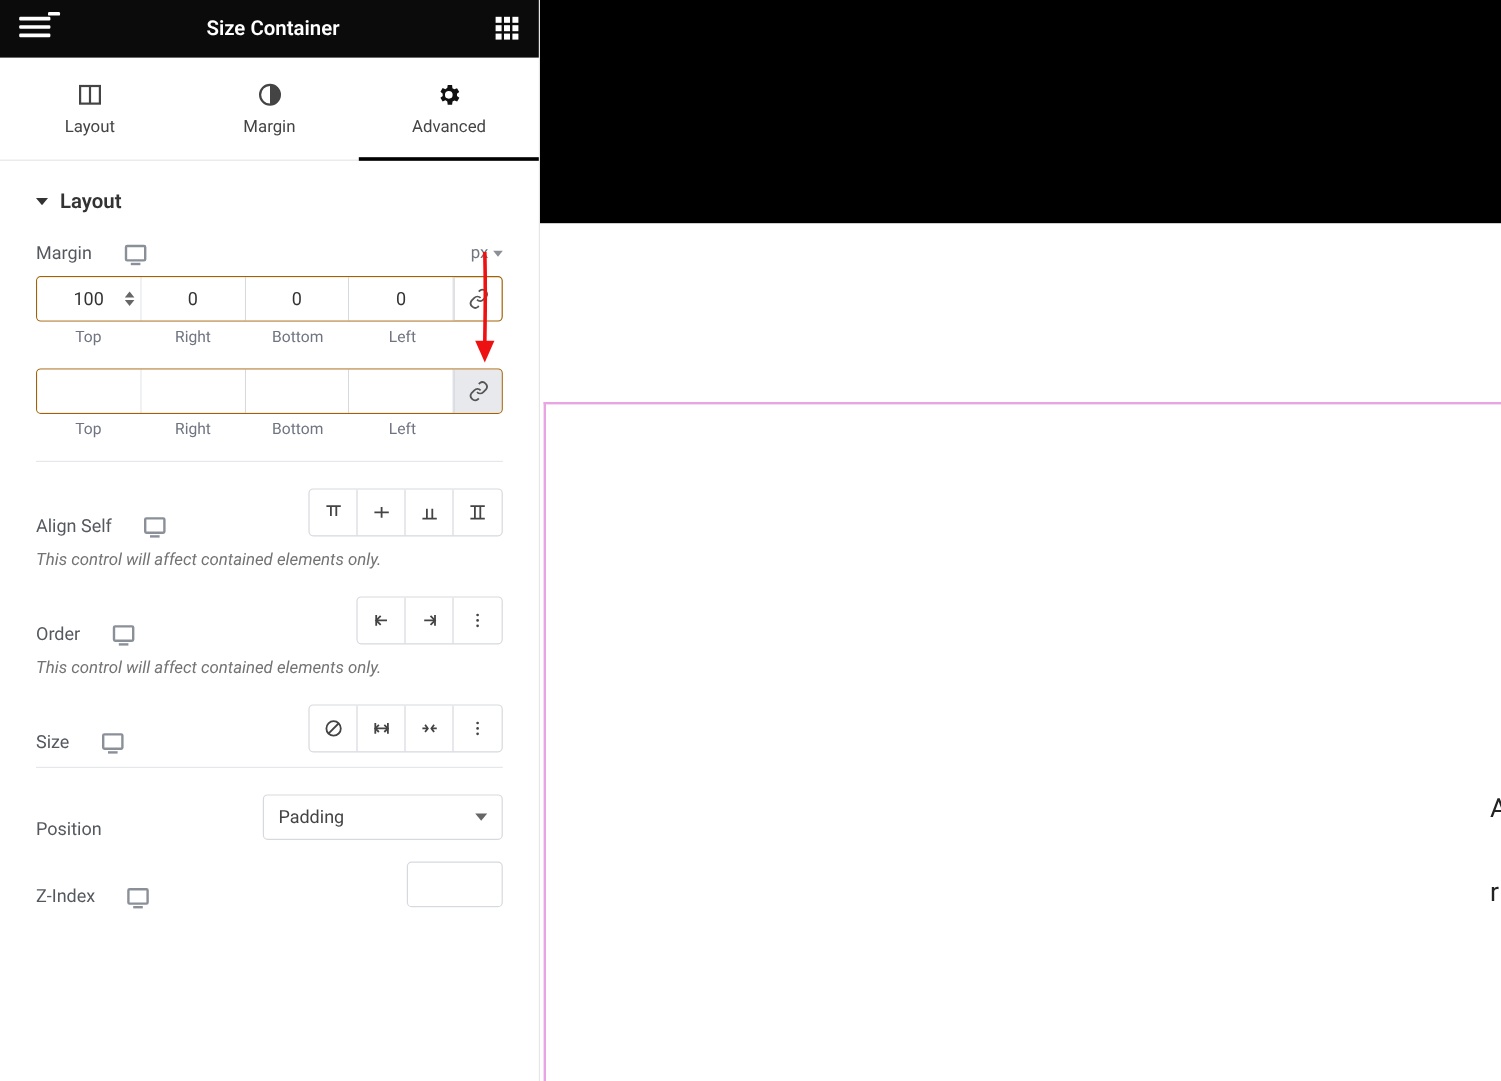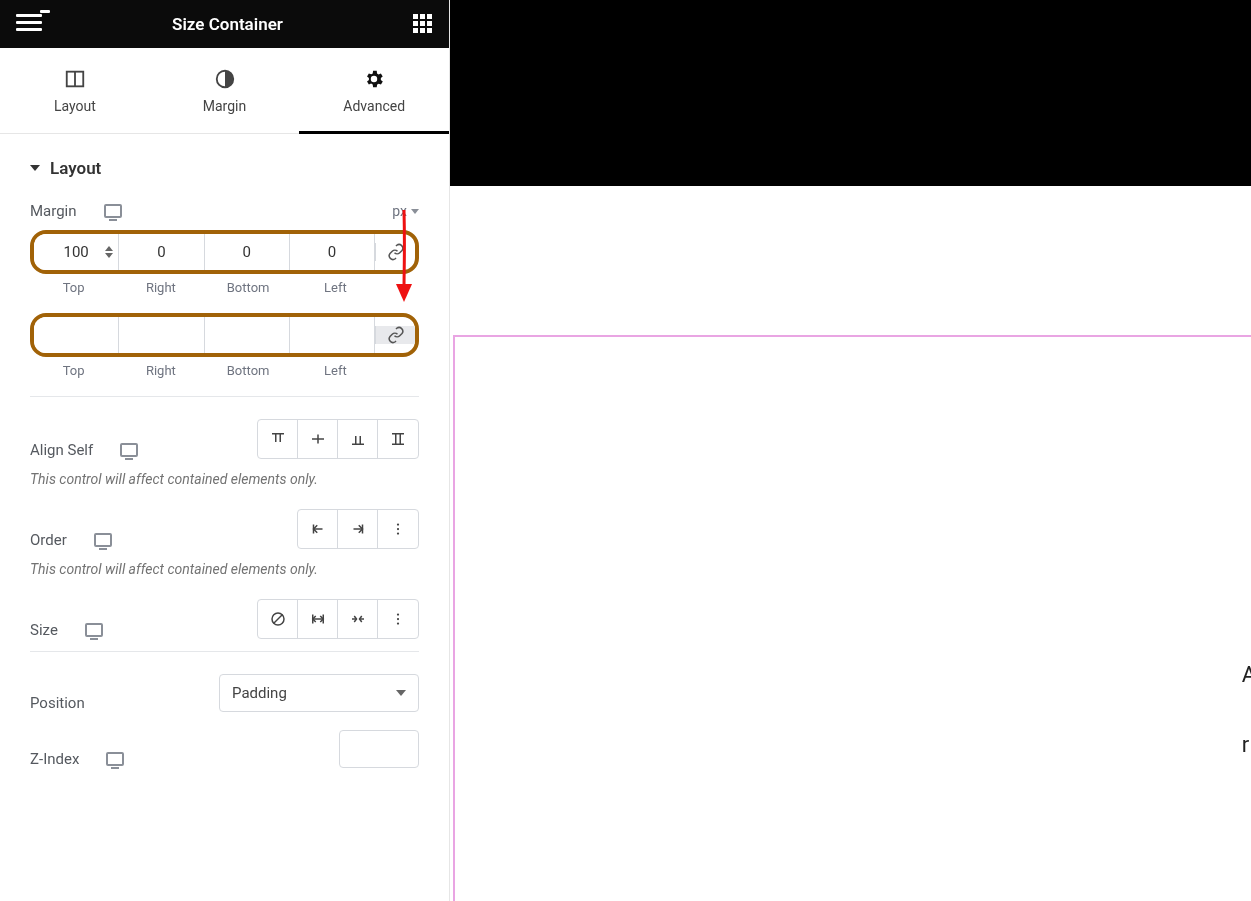--- a/index.html
+++ b/index.html
@@ -30,21 +30,21 @@
 .panel { padding: 24px 30px 0 30px; overflow:auto; height: calc(901px - 48px - 86px); color:#333; font-size:15px;}
 .section-header { display:flex; align-items:center; gap:10px; font-size:17px; font-weight:600; margin-bottom:24px; cursor:pointer;}
 .caret-down { width:0; height:0; border-left:5px solid transparent; border-right:5px solid transparent; border-top:6px solid #333;}
 .row-label { display:flex; align-items:center; gap:27px; color:#55595f; font-size:15px;}
 .dev-icon { width:18px; height:14px; border:2px solid #8a8f98; border-radius:2px; position:relative; display:inline-block;}
 .dev-icon::after { content:""; position:absolute; left:3px; right:3px; bottom:-5px; height:2px; background:#8a8f98;}
 .unit-select { display:flex; align-items:center; gap:4px; color:#6f7480; font-size:14px; cursor:pointer;}
 .unit-select .chev { width:0;height:0;border-left:4px solid transparent;border-right:4px solid transparent;border-top:5px solid #8a8f98;}
 .row-top { display:flex; justify-content:space-between; align-items:center; margin-bottom:10px;}
 
-.spacing-grid { display:flex; border:4px solid #a16207; border-radius:16px; overflow:hidden;align-items:center; }
+.spacing-grid { display:flex; border:1px solid #a16207; border-radius:4px; overflow:hidden; }
 .spacing-cell { flex:1; border-right:1px solid #d6d9de; position:relative;}
 .spacing-cell:last-of-type { border-right:0;}
 .spacing-cell input { width:100%; border:0; height:36px; text-align:center; font-size:15px; outline:none; color:#333;}
 .spacing-cell input::-webkit-outer-spin-button,.spacing-cell input::-webkit-inner-spin-button{-webkit-appearance:none;}
 .spacing-cell.focus { background:#fff; }
 .spinner { position:absolute; right:2px; top:4px; bottom:4px; width:14px; display:flex; flex-direction:column; justify-content:center; gap:2px;}
 .spinner i { width:0;height:0;border-left:4px solid transparent;border-right:4px solid transparent; cursor:pointer; margin:0 auto;}
 .spinner .up{ border-bottom:5px solid #666;}
 .spinner .dn{ border-top:5px solid #666;}
 .link-cell { width:40px; display:flex; align-items:center; justify-content:center; border-left:1px solid #d6d9de; cursor:pointer; color:#666;}

